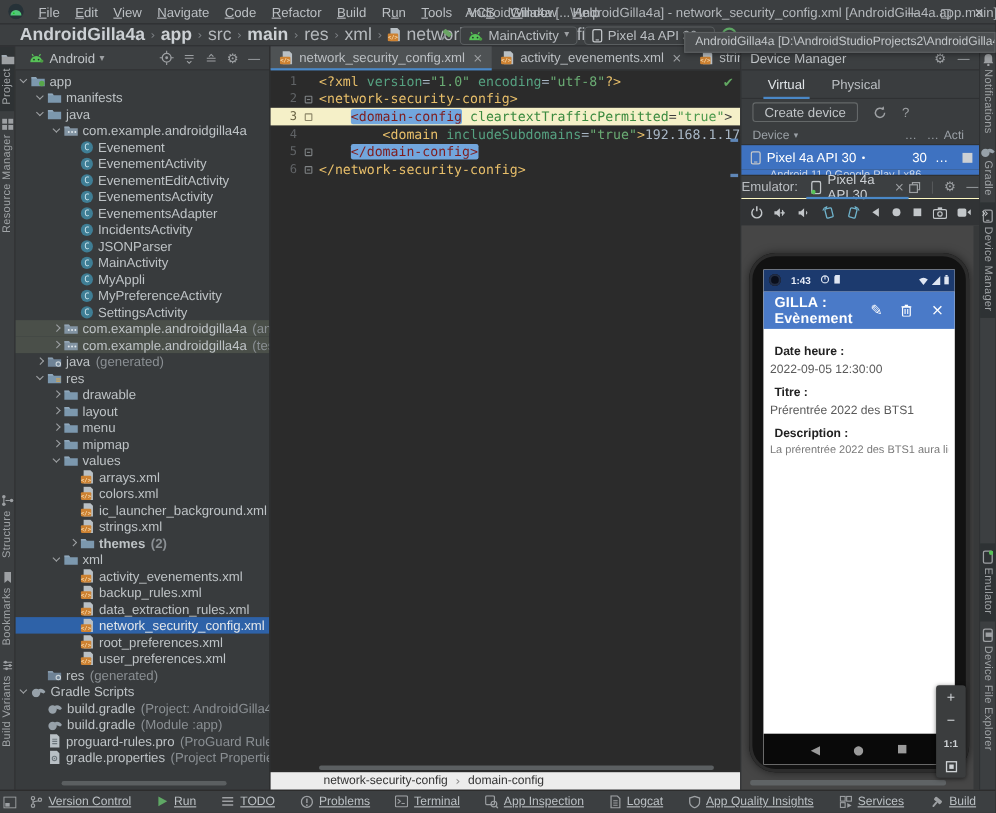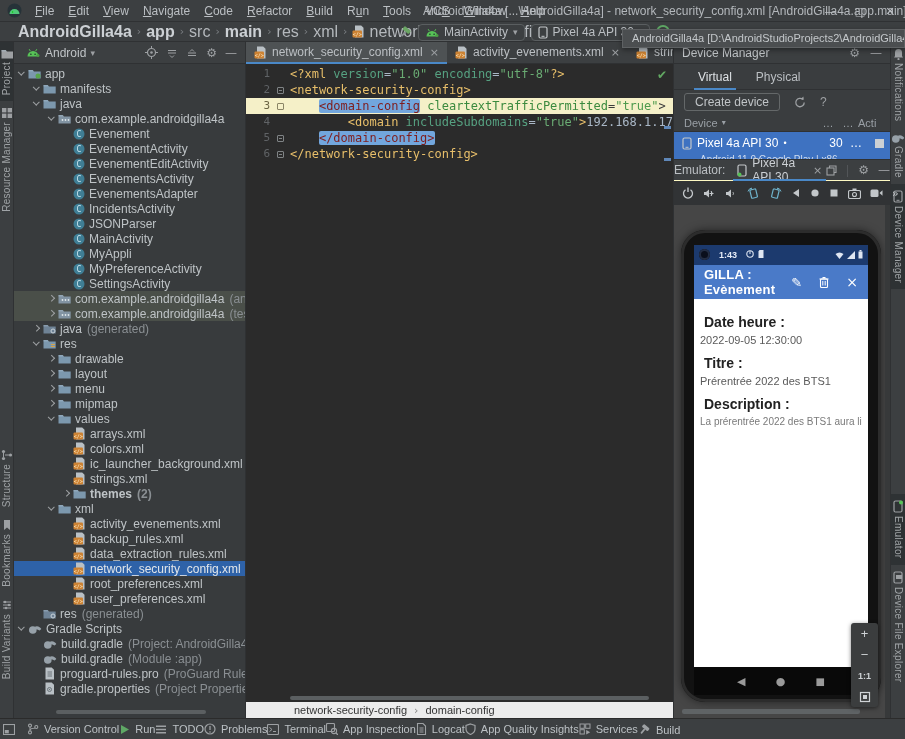--- a/index.html
+++ b/index.html
@@ -139,35 +139,35 @@
   #p-status { height:20px; background:#1c3a6e; position:relative; color:#e6ecf7; }
   #p-punch { position:absolute; left:5px; top:4px; width:11px; height:11px; border-radius:50%; background:#0a0f1c;
     box-shadow:inset 0 0 0 2px #222d44; }
   #p-time { position:absolute; left:25px; top:5px; font-size:9px; font-weight:bold; }
   #p-status .licons { position:absolute; left:52px; top:5px; display:flex; gap:4px; }
   #p-status .ricons { position:absolute; right:5px; top:5px; display:flex; gap:3px; }
   #p-appbar { height:34px; background:#4a7ac8; color:#fff; display:flex; align-items:center; padding:0 10px; }
   #p-appbar .title { font-size:13px; font-weight:bold; letter-spacing:.2px; }
   #p-appbar .aicons { margin-left:auto; display:flex; gap:17px; align-items:center; }
   #p-content { padding:6px 6px 0 6px; color:#1d1d1d; }
-  .p-label { font-size:14px; font-weight:bold; color:#222; padding-left:4px; margin-top:9px; }
+  .p-label { font-size:11px; font-weight:bold; color:#222; padding-left:4px; margin-top:9px; }
   .p-value { font-size:11px; color:#5a5a5a; margin-top:4px; white-space:nowrap; overflow:hidden; }
   .p-value.small { font-size:10px; color:#7a7a7a; }
   #p-nav { position:absolute; left:0; right:0; bottom:0; height:28px; background:#090909;
     display:flex; align-items:center; justify-content:space-around; padding:0 28px; color:#9a9a9a; }
   #zoom-controls { position:absolute; right:12px; top:418px; width:27px; background:#3b3d3e; border-radius:3px;
     box-shadow:0 1px 4px rgba(0,0,0,.5); display:flex; flex-direction:column; z-index:5; }
   #zoom-controls .zbtn { height:21px; display:flex; align-items:center; justify-content:center; color:#cfd3d6;
     font-size:13px; }
   #zoom-controls .zbtn.small { font-size:9px; font-weight:bold; }
 
   
   #bottombar { position:absolute; left:0; bottom:0; width:905px; height:21px; background:#3c3f41;
     border-top:1px solid #2b2b2b; display:flex; align-items:center; font-size:11px; color:#bbc0c4; }
-  #bottombar .bitem { display:flex; align-items:flex-end; gap:5px; white-space:nowrap; }
+  #bottombar .bitem { display:flex; align-items:flex-start; gap:5px; margin-right:23px; white-space:nowrap;text-decoration:underline; }
   #bb-left-icon { margin:0 12px 0 3px; }
   svg { display:block; }
 </style>
 </head>
 <body>
 
 <div id="titlebar">
   <span class="icon logo">
       <svg width="15" height="15" viewBox="0 0 15 15" xmlns="http://www.w3.org/2000/svg">
         <circle cx="7.5" cy="7.5" r="7" fill="#263238"></circle>

